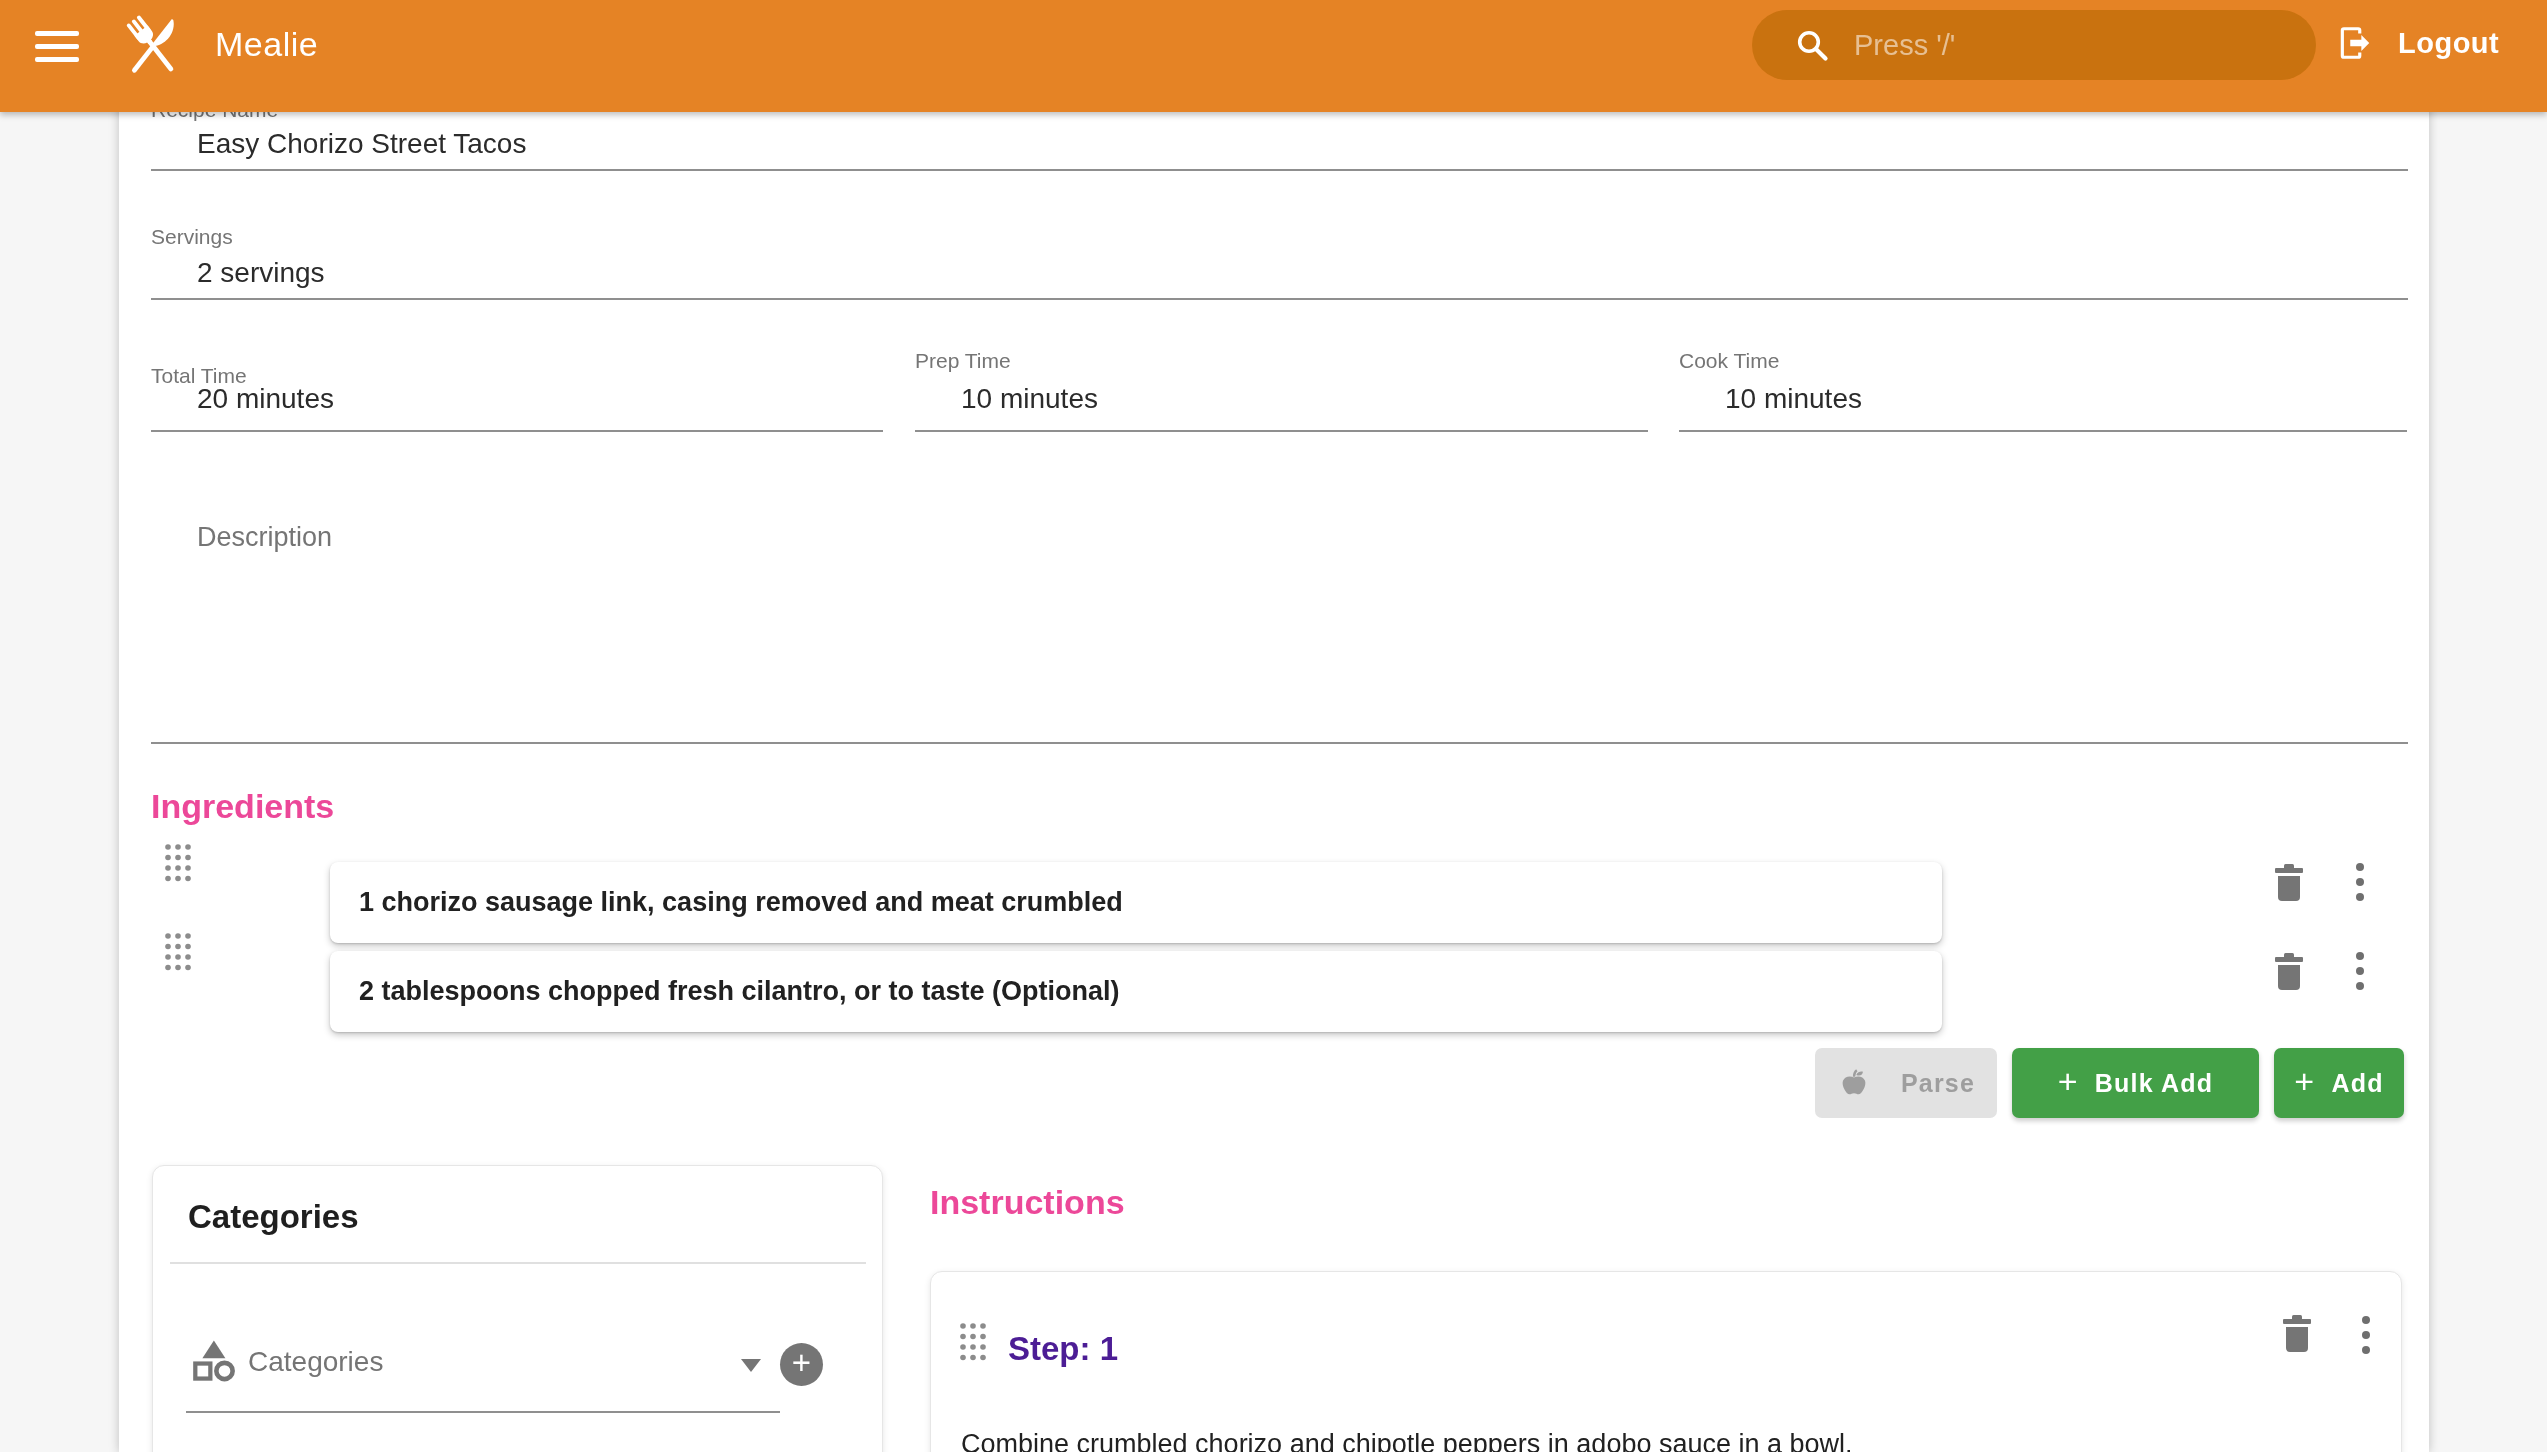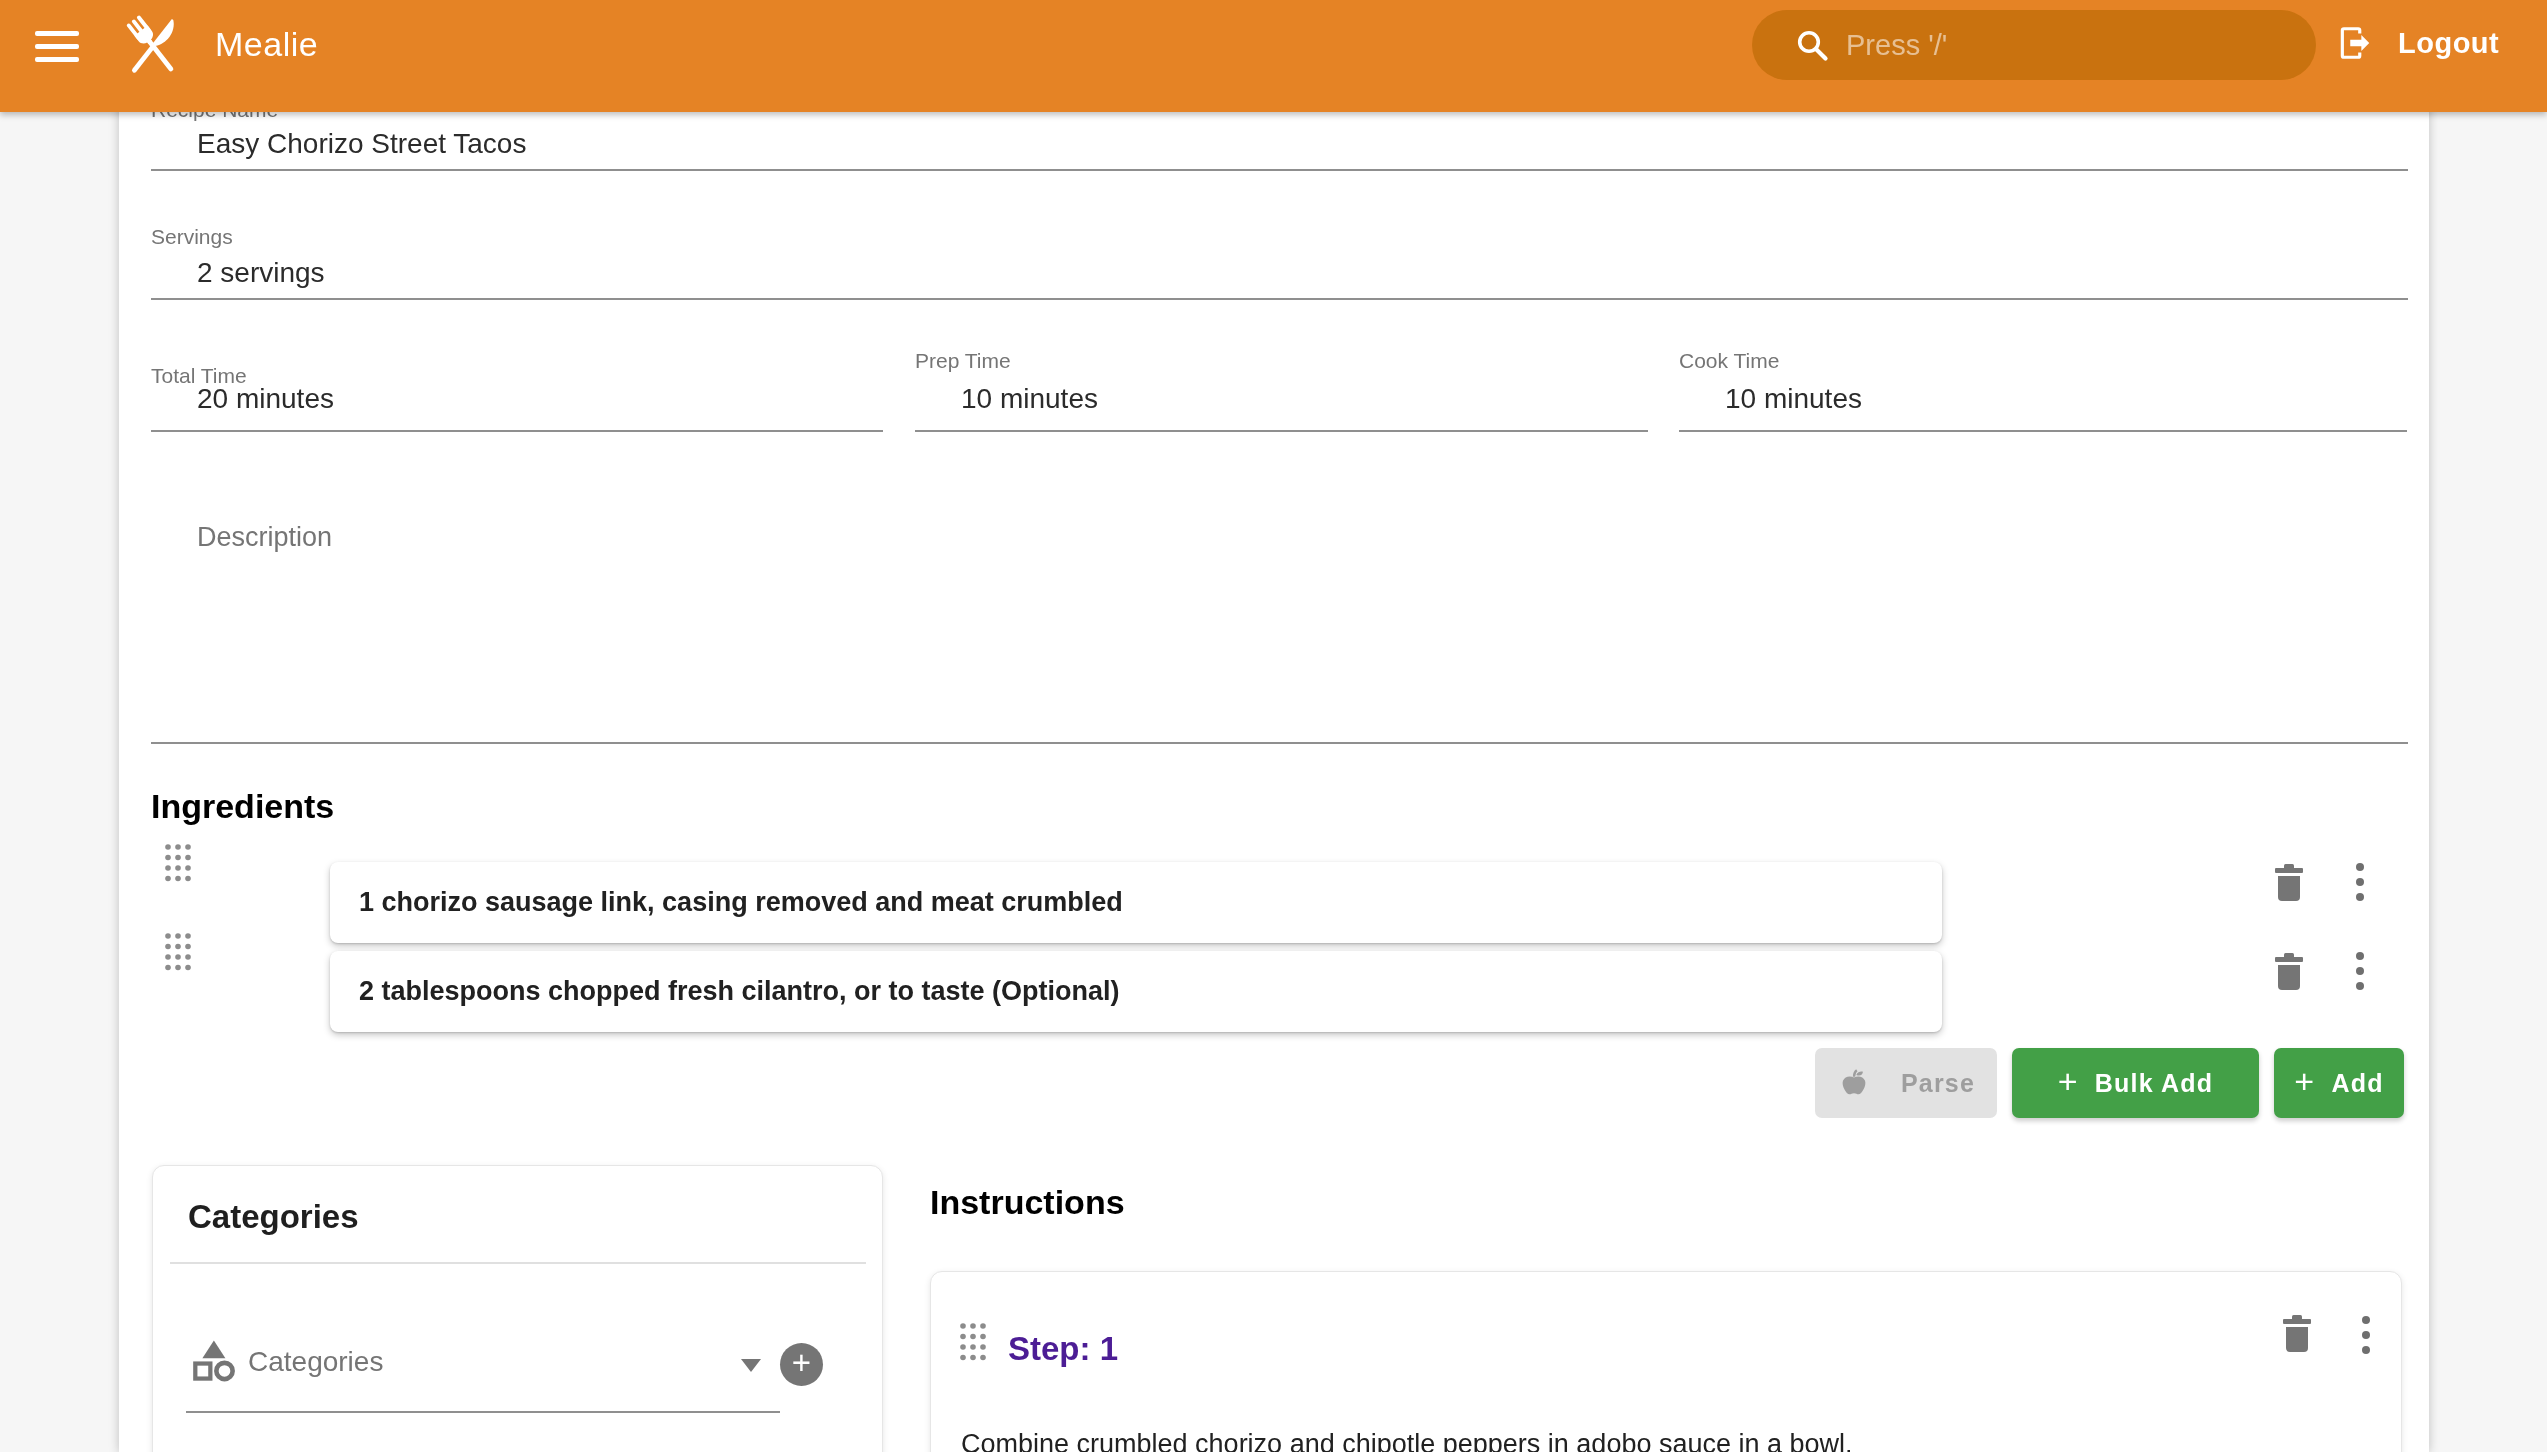--- a/index.html
+++ b/index.html
@@ -8,32 +8,32 @@
 
   
   .appbar{position:absolute;left:0;top:0;width:2547px;height:112px;background:#E58325;
           box-shadow:0 3px 6px rgba(0,0,0,.25);z-index:50;}
   .hamburger{position:absolute;left:35px;top:31px;width:44px;height:31px;cursor:pointer;}
   .hamburger span{display:block;width:44px;height:5px;border-radius:2px;background:#fff;margin-bottom:8px;}
   .logo{position:absolute;left:117px;top:10px;}
   .app-title{position:absolute;left:215px;top:25px;font-size:34px;color:#fff;letter-spacing:0.5px;}
   .searchbox{position:absolute;left:1752px;top:10px;width:564px;height:70px;border-radius:35px;
              background:#c9720f;display:flex;align-items:center;padding:0 0 0 42px;box-sizing:border-box;}
-  .search-ph{margin-left:16px;font-size:29px;color:rgba(255,255,255,.55);}
+  .search-ph{margin-left:24px;font-size:29px;color:rgba(255,255,255,.55);}
   .logout{position:absolute;left:2336px;top:24px;display:flex;align-items:center;gap:24px;cursor:pointer;}
   .logout-label{color:#fff;font-size:29px;font-weight:bold;letter-spacing:0.5px;}
 
   
   .sheet{position:absolute;left:119px;top:92px;width:2310px;height:1361px;background:#fff;
          box-shadow:0 0 10px rgba(0,0,0,.22);}
 
   .flabel{position:absolute;font-size:21px;color:#757575;}
   .fvalue{position:absolute;font-size:28px;color:#2b2b2b;margin-left:46px;}
   .uline{position:absolute;height:2px;background:#8f8f8f;}
-  .section-h{position:absolute;font-size:34px;font-weight:bold;color:#000000;}
+  .section-h{position:absolute;font-size:34px;font-weight:bold;color:#ec4899;}
 
   
   .ing-card{position:absolute;left:211px;width:1612px;height:81px;background:#fff;border-radius:8px;
             box-shadow:0 3px 7px rgba(0,0,0,.22),0 1px 2px rgba(0,0,0,.15);
             display:flex;align-items:center;padding-left:29px;box-sizing:border-box;
             font-size:27px;color:#212121;font-weight:bold;}
   .handle{position:absolute;width:28px;height:39px;cursor:grab;}
   .kebab{position:absolute;width:8px;display:flex;flex-direction:column;gap:7px;cursor:pointer;}
   .kebab i{width:8px;height:8px;border-radius:50%;background:#6f6f6f;}
   .trash{position:absolute;cursor:pointer;}

